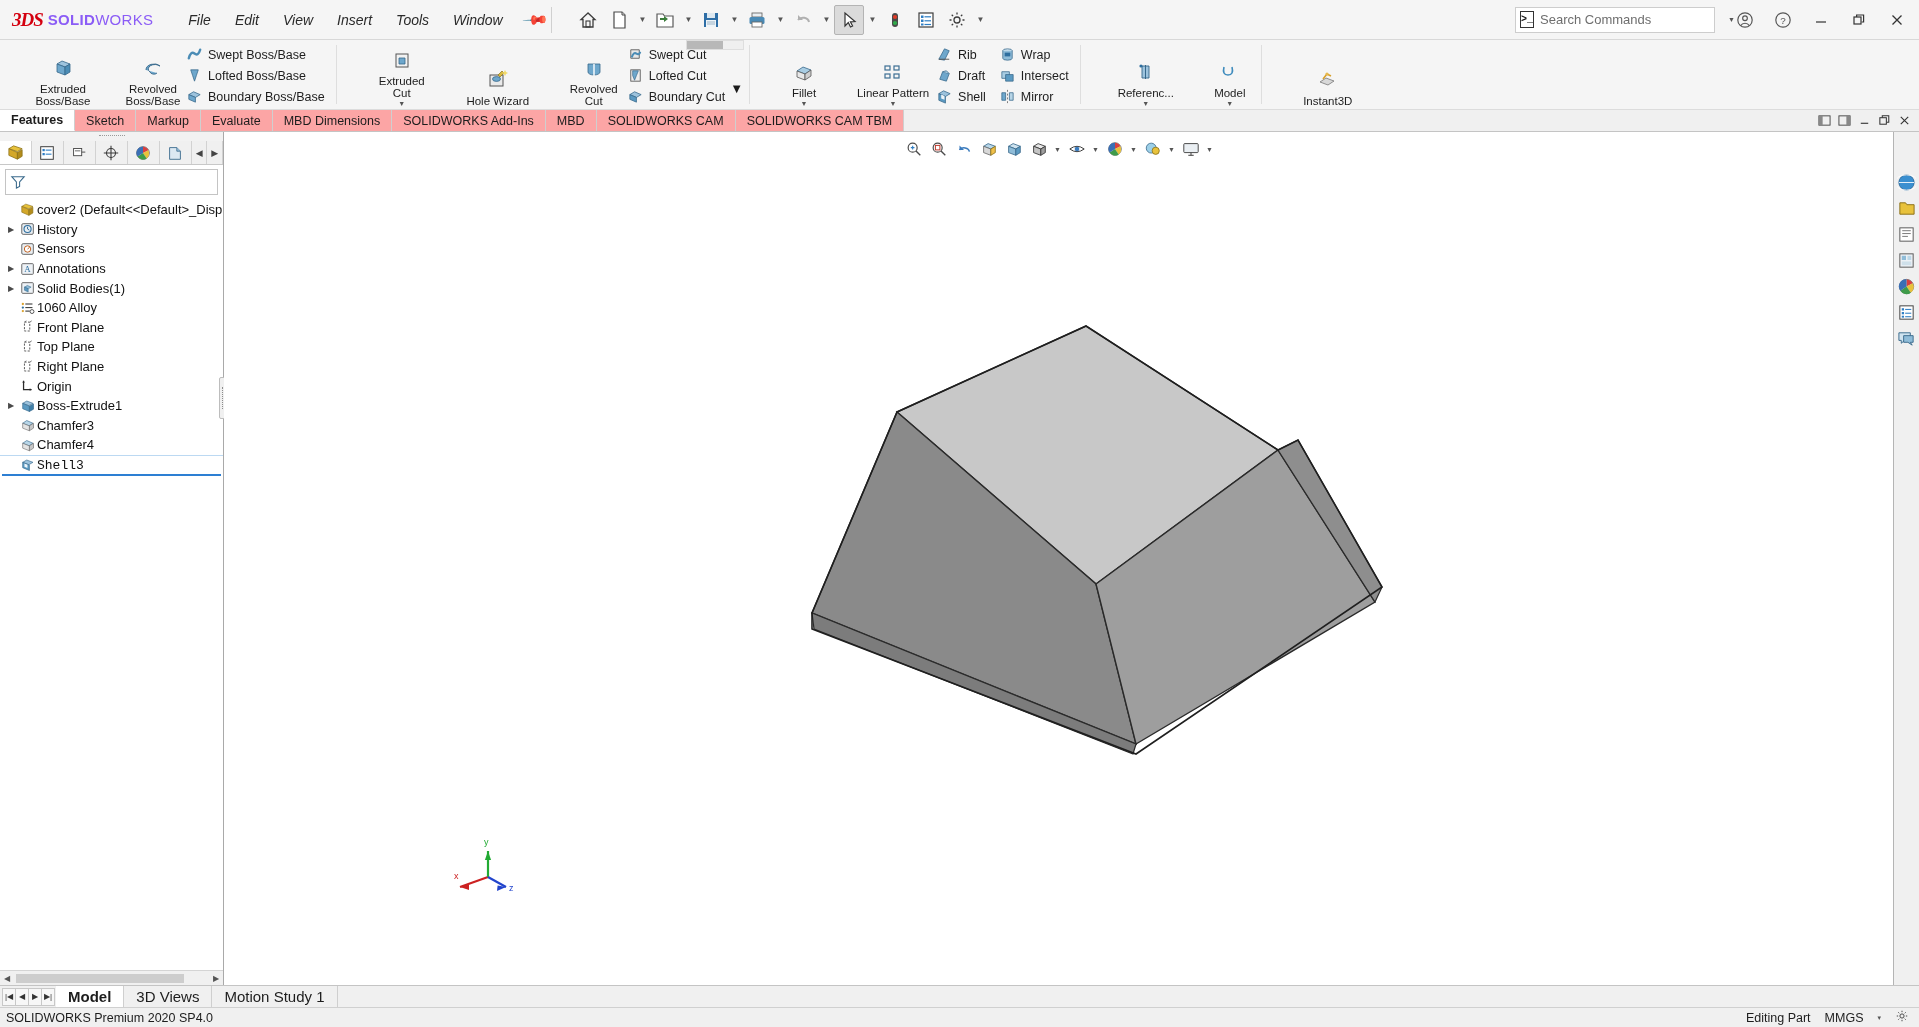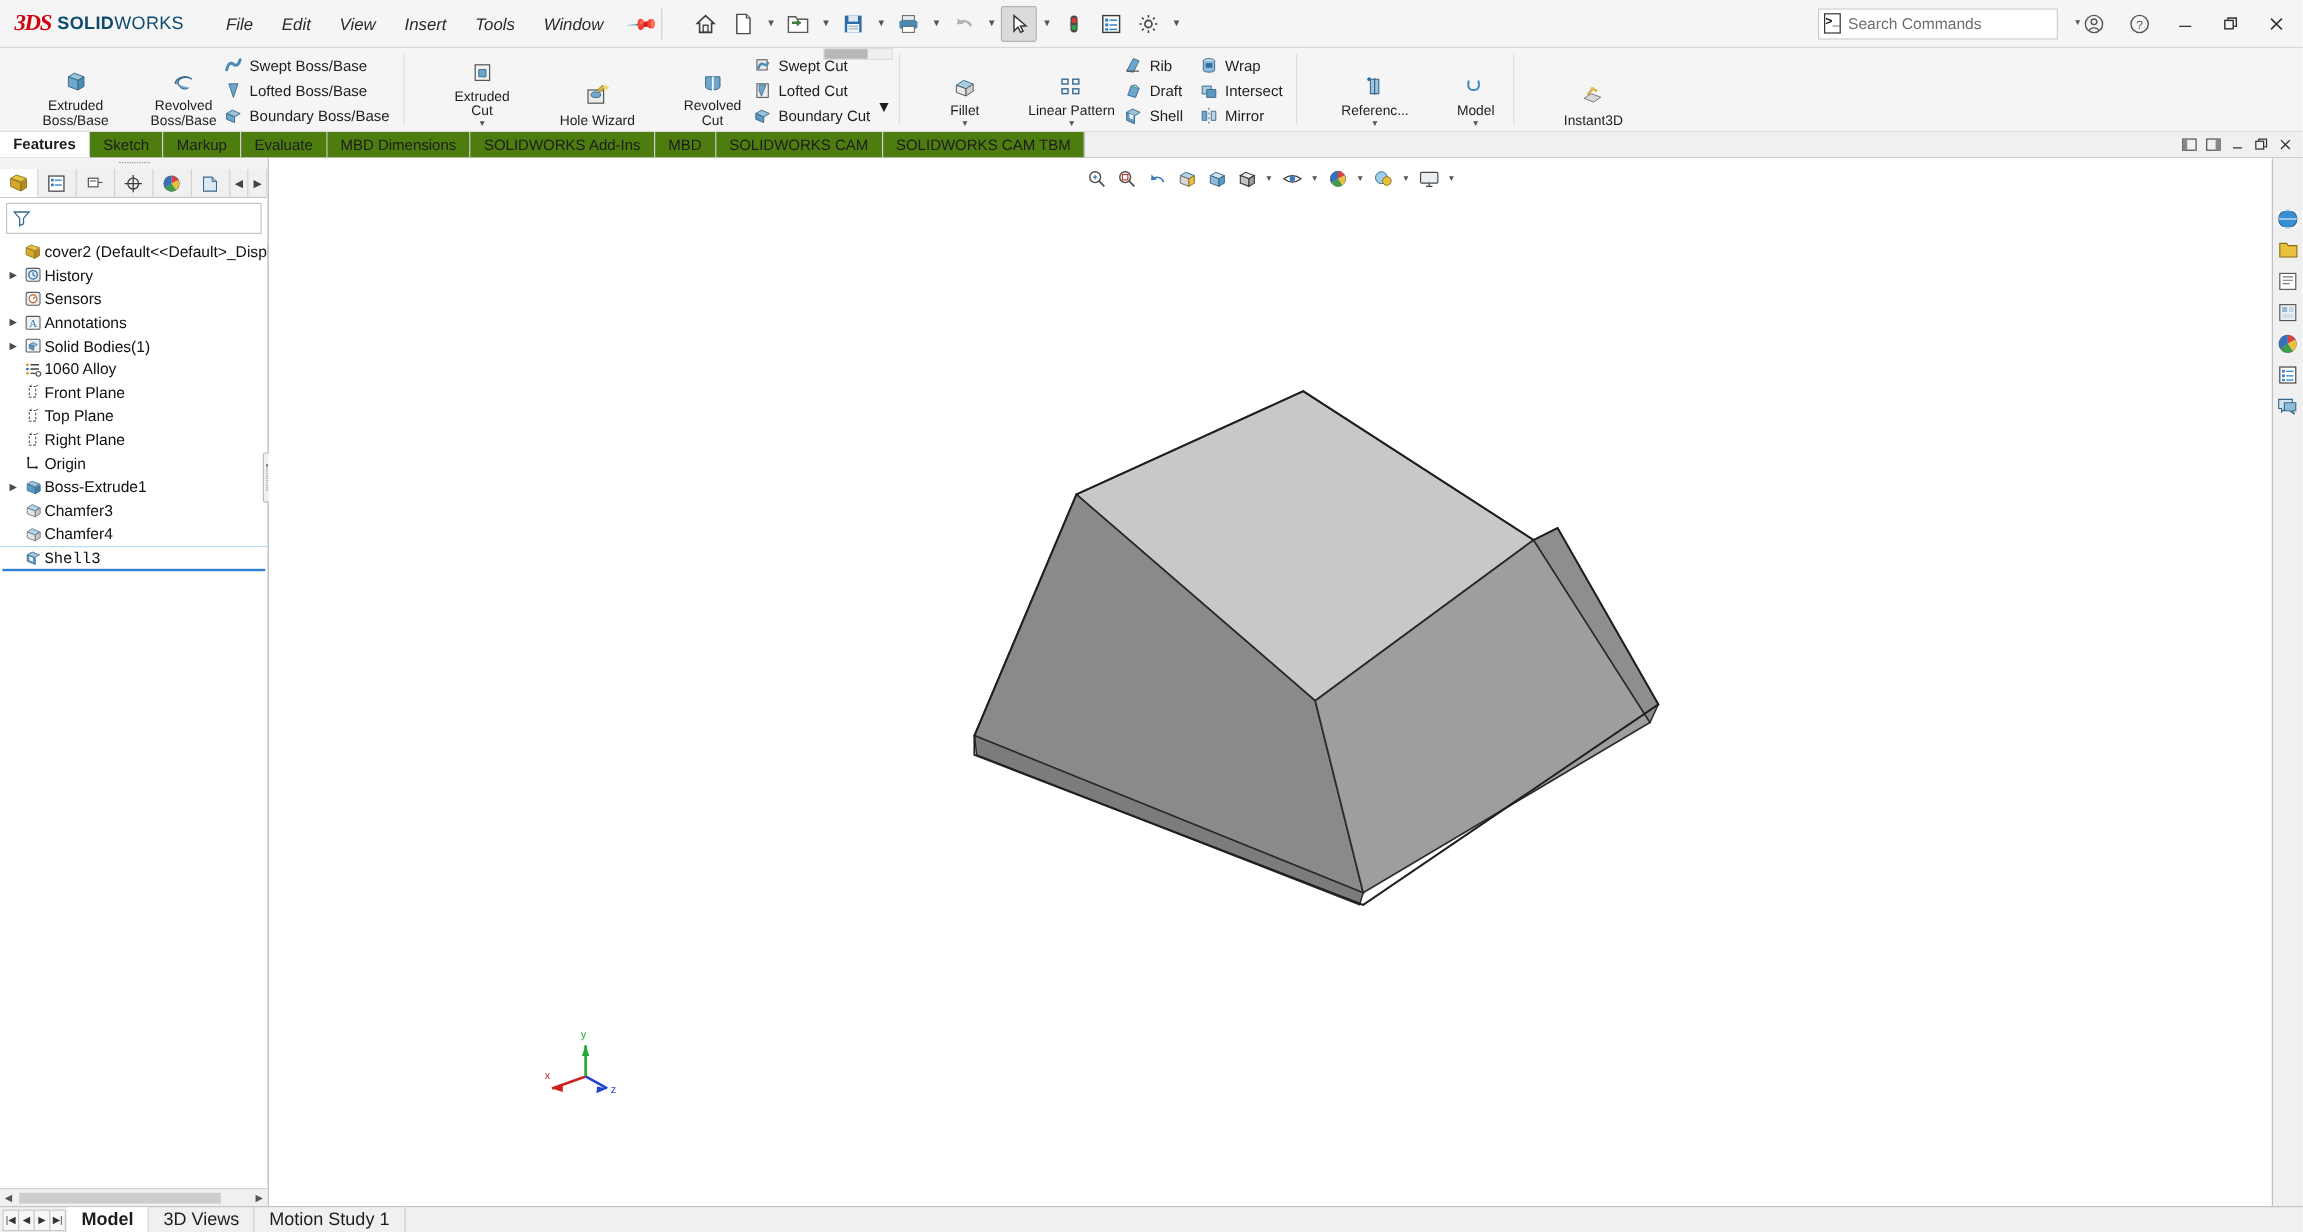--- a/index.html
+++ b/index.html
@@ -12,21 +12,21 @@
   #app { width: 1919px; height: 1027px; display: flex; flex-direction: column; position: relative; }
 
   
   .titlebar {
     height: 40px; flex: 0 0 40px; background: #f5f5f5;
     border-bottom: 1px solid #d8d8d8;
     display: flex; align-items: center; position: relative;
   }
   .ds-logo { display: flex; align-items: center; padding: 0 14px 0 12px; gap: 5px; }
   .ds-mark { font: italic 700 19px "Liberation Serif", serif; color: #d4000f; letter-spacing: -1px; }
-  .ds-word { font: 700 15px "Liberation Sans", sans-serif; color: #0c4a6e; letter-spacing: .3px; }
+  .ds-word { font: 700 15px "Liberation Sans", sans-serif; color: #8b5cf6; letter-spacing: .3px; }
   .ds-word i { font-style: normal; font-weight: 400; }
   .menubar { display: flex; align-items: center; gap: 2px; margin-left: 10px; font-style: italic; }
   .menu-item { padding: 5px 11px; font-size: 14px; color: #2a2a2a; cursor: default; border-radius: 2px; }
   .pin-icon { margin-left: 10px; color: #9a9a9a; font-size: 15px; transform: rotate(35deg); display:inline-block; }
   .tb-sep { width: 1px; height: 26px; background: #d0d0d0; margin: 0 7px; }
   .qtools { display: flex; align-items: center; margin-left: 14px; gap: 1px; }
   .qbtn {
     width: 30px; height: 30px; display: flex; align-items: center;
     justify-content: center; border-radius: 2px; cursor: default;
   }
@@ -78,21 +78,21 @@
   }
   .ribbon-scroll i { display:block; width: 36px; height: 8px; background: #b8b8b8; }
 
   
   .tabbar {
     height: 22px; flex: 0 0 22px; background: #f0f0f0;
     border-bottom: 1px solid #c4c4c4; display: flex; align-items: stretch; position: relative;
   }
   .tab {
     padding: 0 11px; display: flex; align-items: center; font-size: 12.5px;
-    color: #1d1d1d; border-right: 1px solid #cfcfcf; cursor: default; background: #4d7c0f;
+    color: #1d1d1d; border-right: 1px solid #cfcfcf; cursor: default; background: #fca5a5;
   }
   .tab.active { background: #ffffff; font-weight: 700; border-bottom: 1px solid #fff; }
   .tabbar-right { margin-left: auto; display: flex; align-items: center; gap: 3px; padding-right: 6px; }
   .tb-ico { width: 17px; height: 17px; display: flex; align-items: center; justify-content: center;
             font-size: 12px; color: #444; cursor: default; }
 
   
   .body { flex: 1; display: flex; min-height: 0; position: relative; background: #fff; }
 
   
@@ -978,13 +978,29 @@
       <div class="nav-b">|◀</div>
       <div class="nav-b">◀</div>
       <div class="nav-b">▶</div>
       <div class="nav-b">▶|</div>
     </div>
     <div class="btab active">Model</div>
     <div class="btab">3D Views</div>
     <div class="btab">Motion Study 1</div>
   </div>
 
+  <div class="statusbar">
+    <span>SOLIDWORKS Premium 2020 SP4.0</span>
+    <div class="sb-right">
+      <span>Editing Part</span>
+      <span>MMGS</span>
+      <span class="sb-caret">▾</span>
+      <span>
+        <svg width="14" height="14" viewBox="0 0 16 16">
+            <g fill="none" stroke="#444" stroke-width="1.1">
+              <circle cx="8" cy="8" r="2.4"></circle>
+              <path d="M8 2 v1.6 M8 12.4 v1.6 M2 8 h1.6 M12.4 8 h1.6 M3.8 3.8 l1.1 1.1 M11.1 11.1 l1.1 1.1 M12.2 3.8 l-1.1 1.1 M4.9 11.1 l-1.1 1.1"></path>
+            </g>
+          </svg>
+      </span>
+    </div>
+  </div>
 </div>
 
 </body></html>

